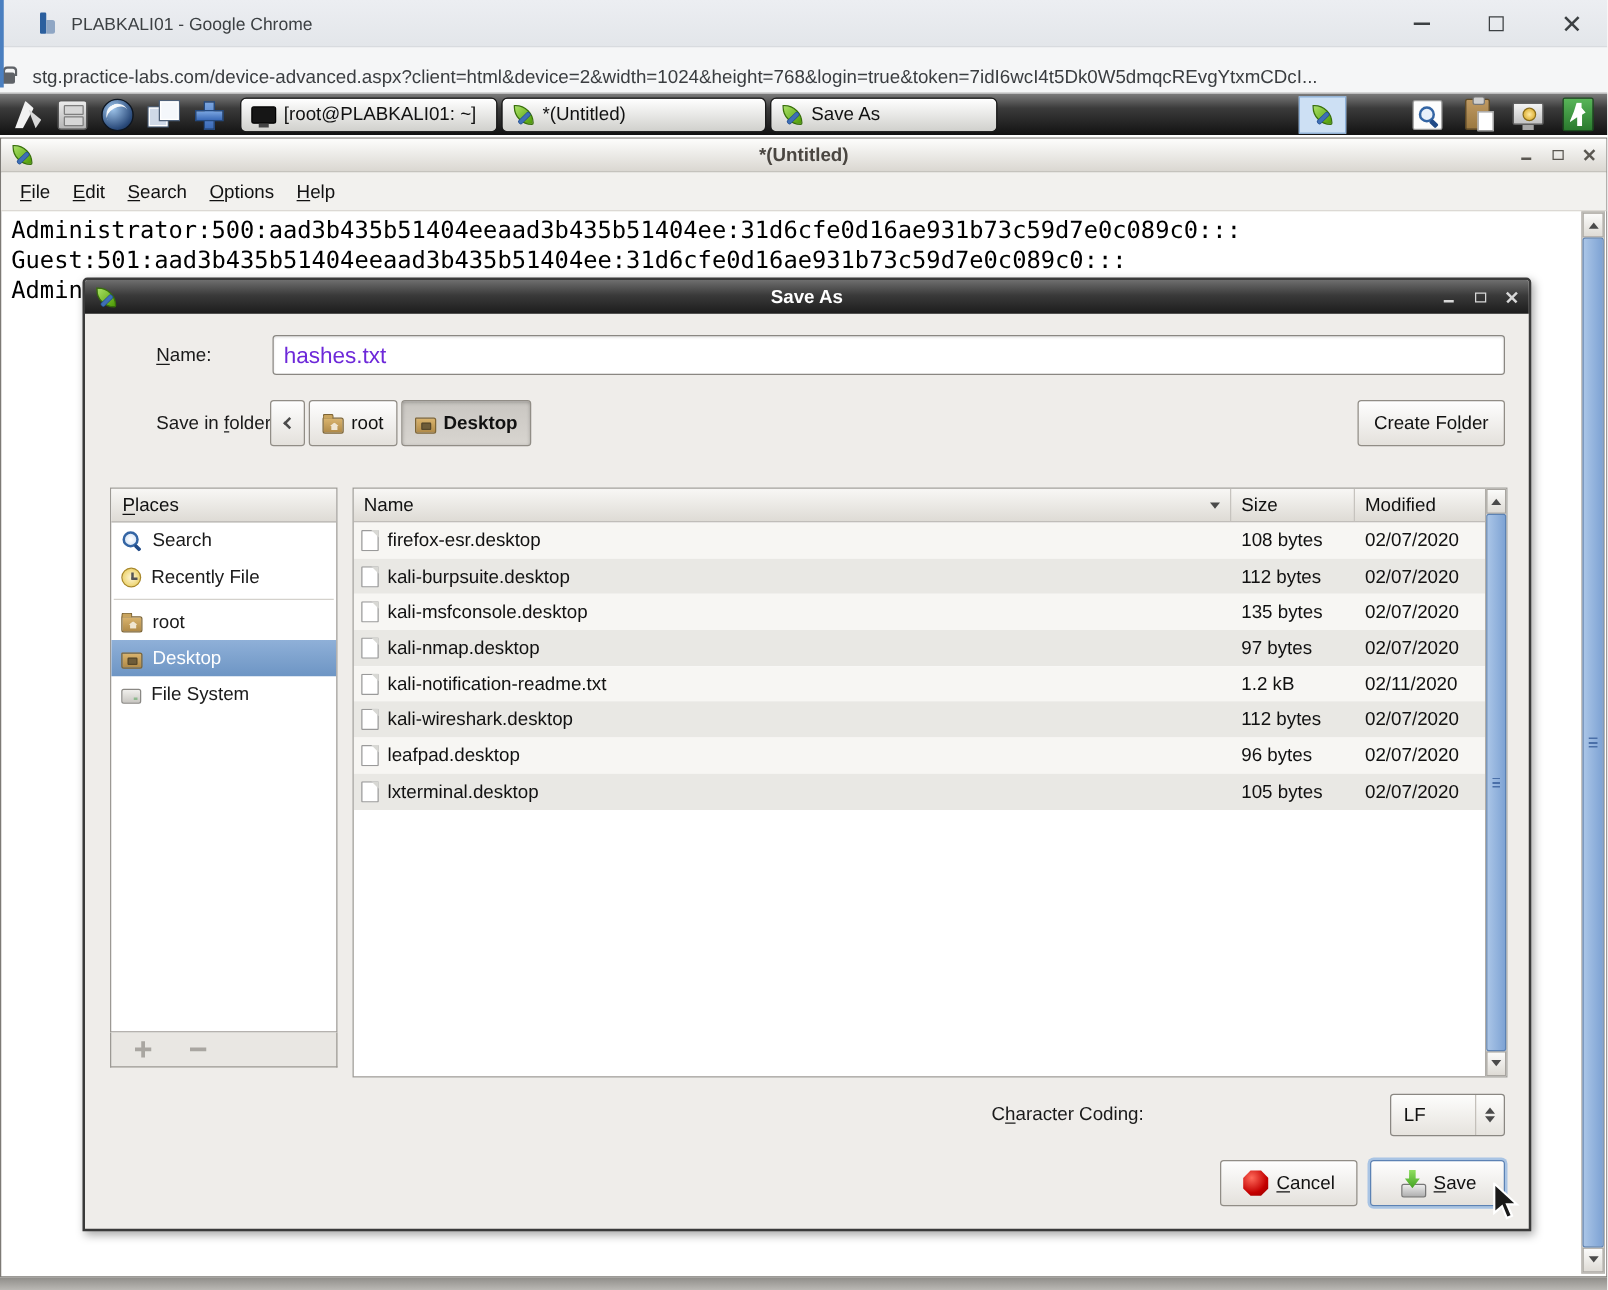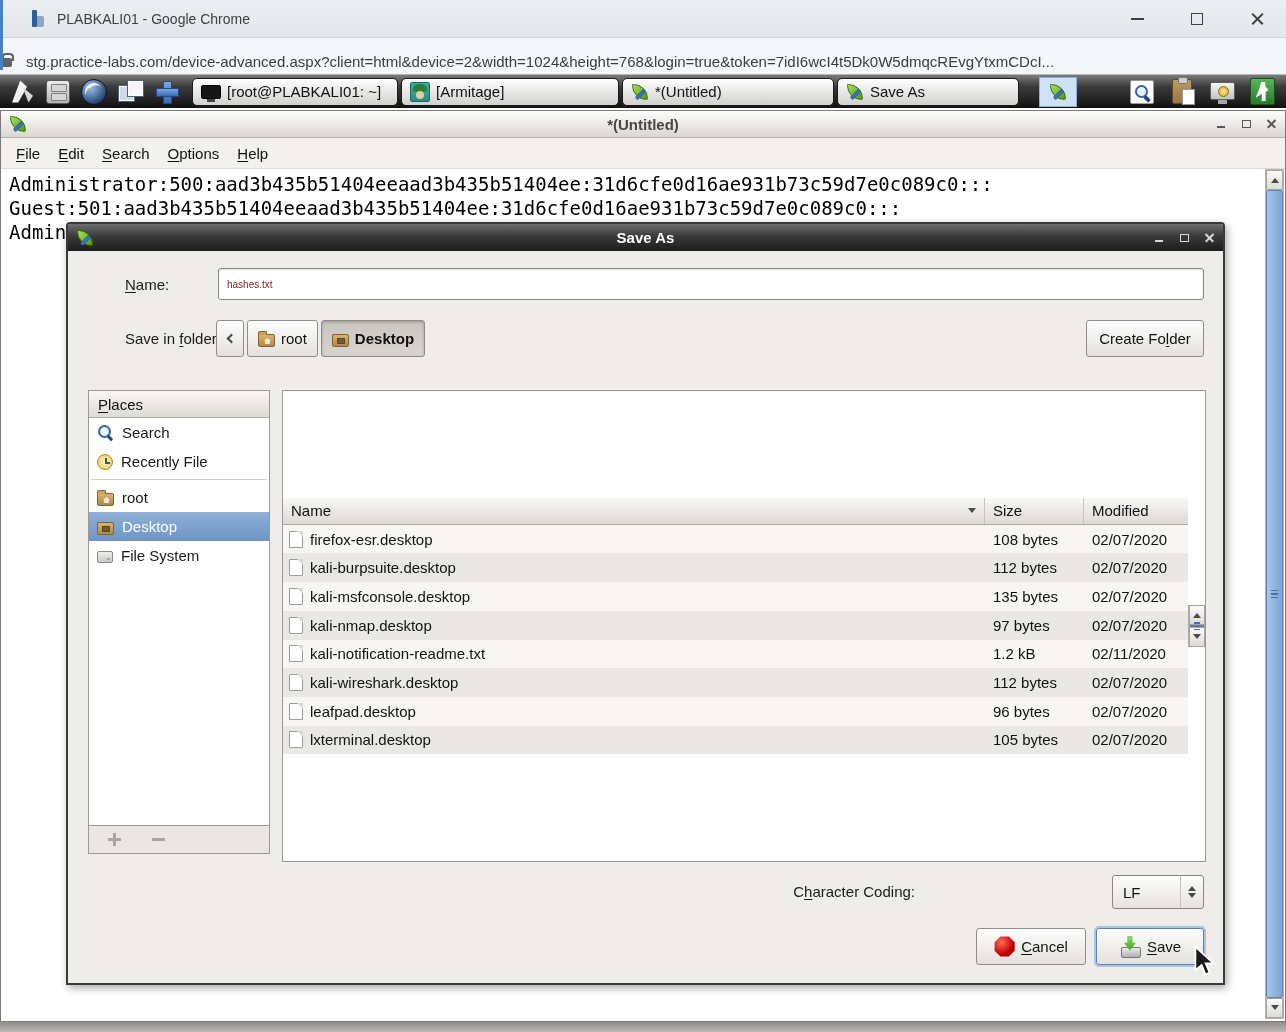--- a/index.html
+++ b/index.html
@@ -139,21 +139,21 @@
     display:flex; align-items:center; padding:0 8px; }
   .dialog-title { position:absolute; left:0; right:0; text-align:center; font-weight:bold; font-size:15px; color:#fff; }
   .dlg-wc .wc-min-g { background:#d8d8d8; }
   .dlg-wc .wc-max-g { border-color:#d8d8d8; }
   .dlg-wc .wc-x::before,.dlg-wc .wc-x::after { background:#d8d8d8; }
 
   .lbl { font-size:15px; color:#1a1a1a; position:absolute;margin-left:37px; }
   .lbl u, .menu-item u, .gtk-btn u, .place-header u { text-decoration:underline; text-underline-offset:2px; }
 
   .name-input { position:absolute; left:150px; top:44px; width:986px; height:32px; background:#fff;
-    border:1px solid #8a8782; border-radius:3px; font-size:10px; color:#7f1d1d; padding:15px 8px;
+    border:1px solid #8a8782; border-radius:3px; font-size:18px; color:#6d28d9; padding:15px 8px;
     font-family:"Liberation Sans",sans-serif; box-shadow:inset 0 1px 2px rgba(0,0,0,.12); }
 
   .gtk-btn { background:linear-gradient(#fefefe,#e4e1dc); border:1px solid #918d86; border-radius:3px;
     font-size:15px; color:#111; display:flex; align-items:center; justify-content:center; gap:6px;
     box-shadow:inset 0 1px 0 rgba(255,255,255,.8); }
   .gtk-btn.pressed { background:linear-gradient(#c9c6c1,#d8d5d0); box-shadow:inset 0 1px 3px rgba(0,0,0,.25); }
   .gtk-btn.pressed .pb-label { font-weight:bold; }
   .chevron-left { width:7px; height:7px; border-left:2px solid #4a4a4a; border-bottom:2px solid #4a4a4a; transform:rotate(45deg); margin-left:3px; }
 
   .path-bar { position:absolute; left:148px; top:96px; display:flex; gap:3px; }
@@ -197,21 +197,21 @@
   .places-toolbar { position:absolute; left:20px; top:602px; width:182px; height:28px; background:#e9e7e3;
     border:1px solid #9c9994; border-top:none; display:flex; align-items:center; gap:14px; padding-left:10px; }
   .pm-btn { width:30px; height:22px; display:flex; align-items:center; justify-content:center; }
   .plus-glyph { position:relative; width:13px; height:13px; }
   .plus-glyph::before { content:""; position:absolute; left:5px; top:0; width:3px; height:13px; background:#a9a6a1; }
   .plus-glyph::after { content:""; position:absolute; left:0; top:5px; width:13px; height:3px; background:#a9a6a1; }
   .minus-glyph { width:13px; height:3px; background:#a9a6a1; }
 
   
   .file-list { position:absolute; left:214px; top:166px; width:924px; height:472px; background:#fff;
-    border:1px solid #9c9994; display:flex;align-items:center; }
+    border:1px solid #9c9994; display:flex; }
   .fl-main { flex:1; display:flex; flex-direction:column; overflow:hidden; }
   .fl-header { height:27px; flex:none; display:flex; background:linear-gradient(#f8f7f5,#dedbd5); border-bottom:1px solid #aeaba5; }
   .fl-hcell { font-size:15px; color:#111; display:flex; align-items:center; padding-left:8px; border-right:1px solid #c6c3be; }
   .fl-hcell.c-name { width:702px; }
   .fl-hcell.c-size { width:99px; }
   .fl-hcell.c-mod { flex:1; border-right:none; }
   .sort-arrow { width:0; height:0; border:4px solid transparent; border-top:5px solid #4a4a4a; margin-left:auto; margin-right:8px; margin-top:4px; }
   .fl-row { height:28.7px; flex:none; display:flex; align-items:center; font-size:15px; color:#111; }
   .fl-row:nth-child(odd) { background:#f7f6f3; }
   .fl-row:nth-child(even) { background:#e9e8e4; }
@@ -287,24 +287,20 @@
         </div>
         <div class="task-launcher">
           <span class="add-workspace-icon"></span>
         </div>
       </div>
     <div style="display:flex;align-items:center;margin-left:8px;">
         <div class="task-btn" style="width: 206px;">
     <span class="terminal-icon"></span>
     <span class="task-btn-label">[root@PLABKALI01: ~]</span>
   </div>
-        <div class="task-btn" style="width: 218px;">
-    <span class="armitage-icon"></span>
-    <span class="task-btn-label">[Armitage]</span>
-  </div>
         <div class="task-btn" style="width: 212px;">
     <span class="leafpad-icon"></span>
     <span class="task-btn-label">*(Untitled)</span>
   </div>
         <div class="task-btn" style="width: 182px;">
     <span class="leafpad-icon"></span>
     <span class="task-btn-label">Save As</span>
   </div>
       </div>
     <div class="tray">

